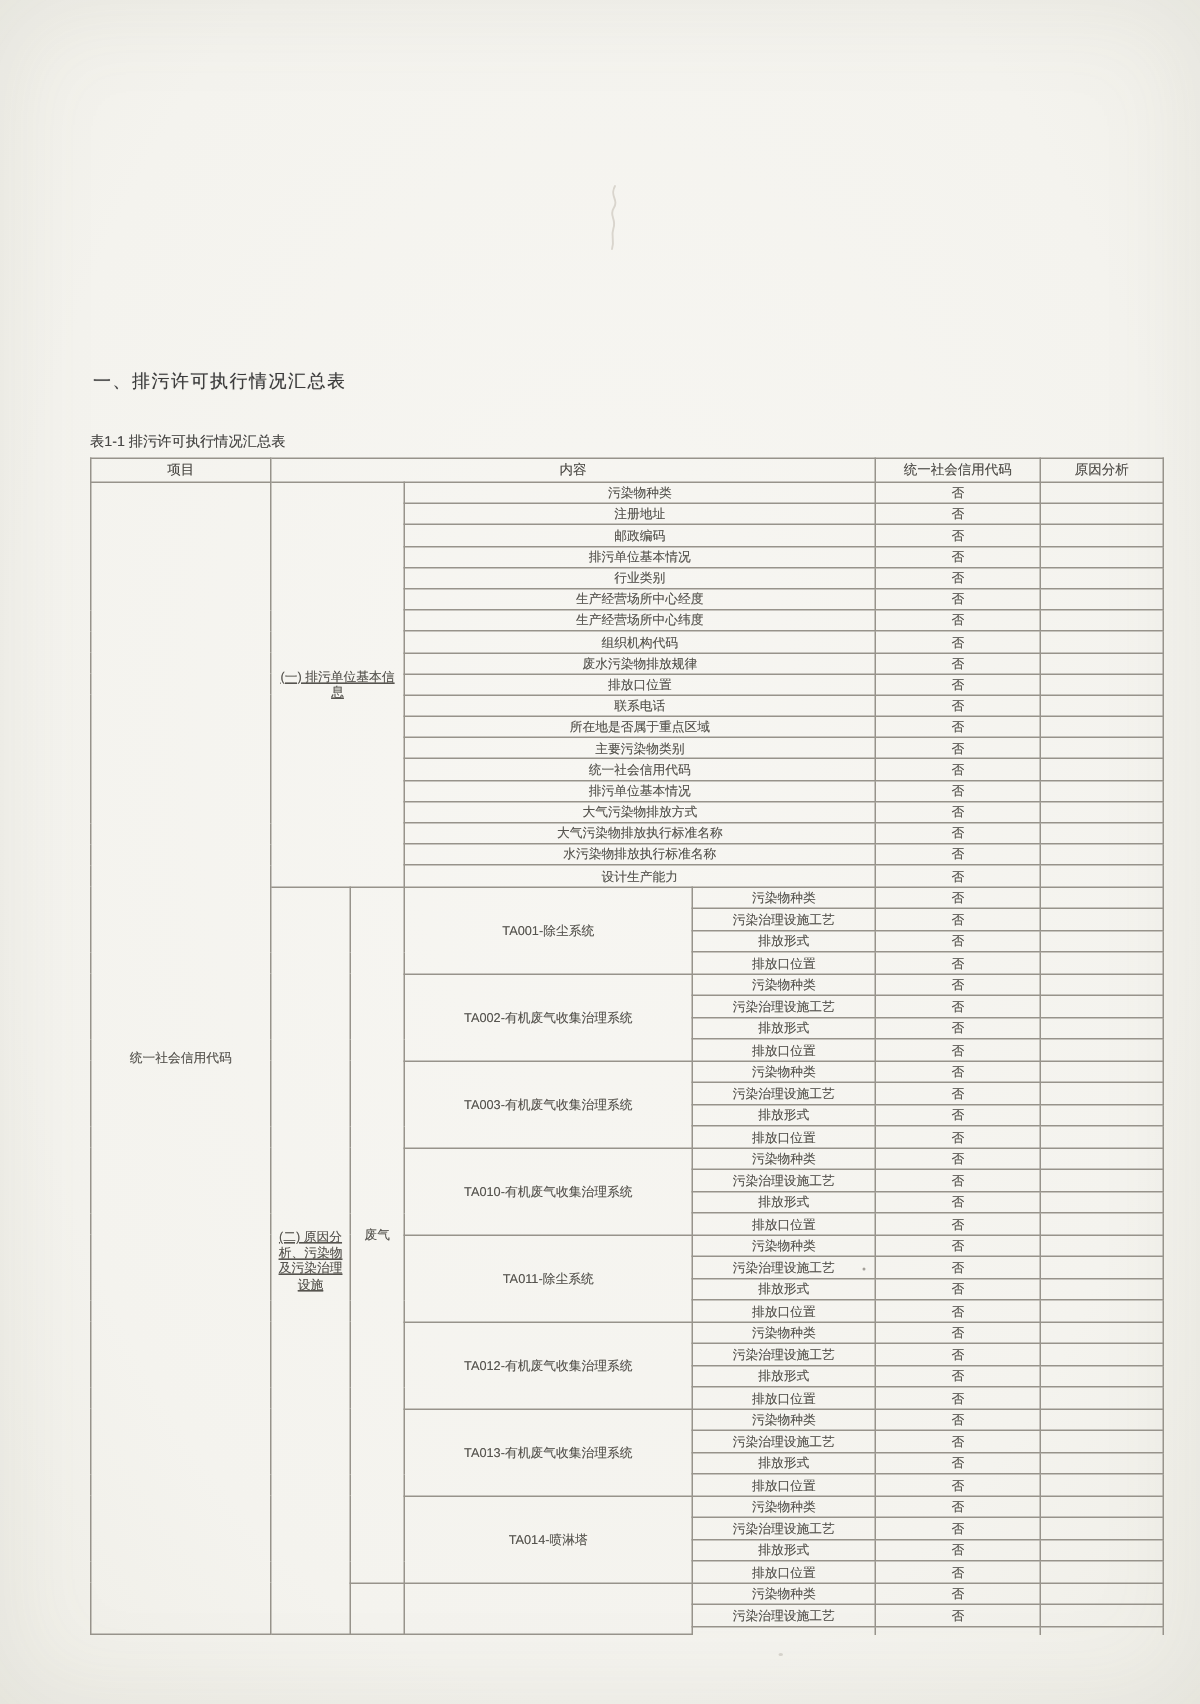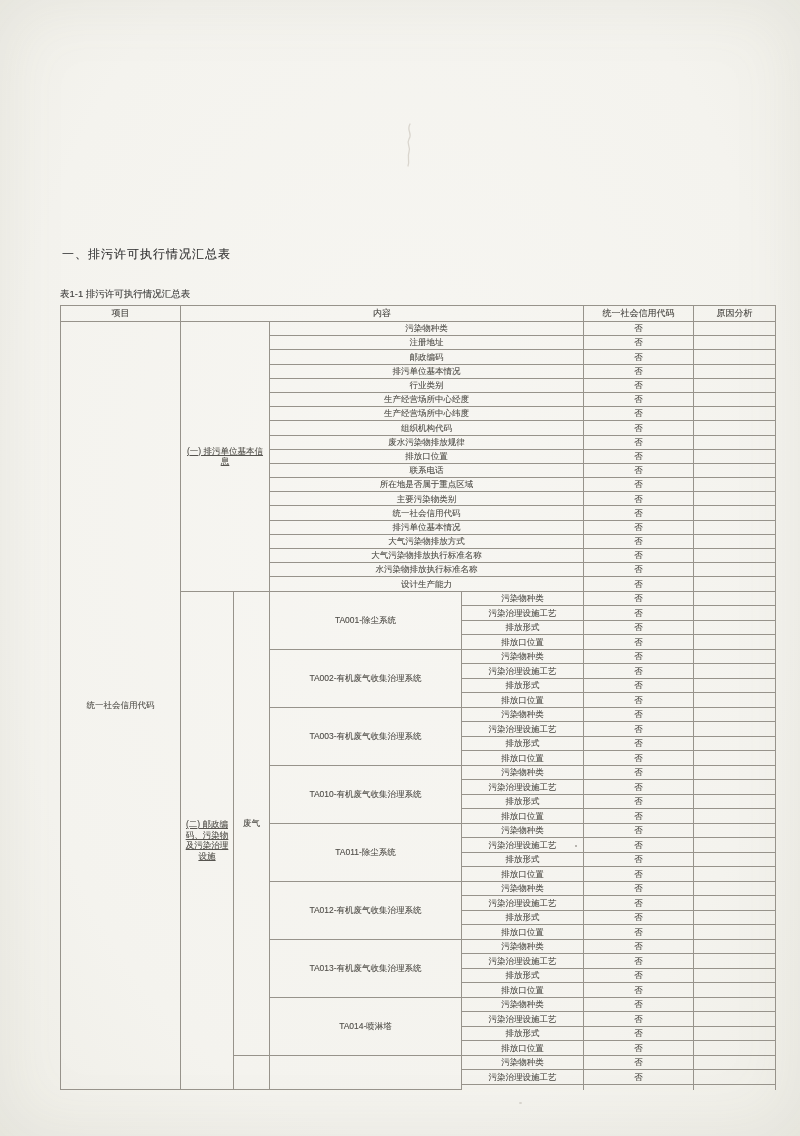--- a/index.html
+++ b/index.html
@@ -171,21 +171,21 @@
         <td class="content" colspan="2">水污染物排放执行标准名称</td>
         <td class="status">否</td>
         <td class="reason"></td>
       </tr>
       <tr class="rs1">
         <td class="content" colspan="2">设计生产能力</td>
         <td class="status">否</td>
         <td class="reason"></td>
       </tr>
       <tr class="rs2">
-        <td class="sec-label" rowspan="35">(二) 邮政编码、污染物及污染治理设施</td>
+        <td class="sec-label" rowspan="35">(二) 原因分析、污染物及污染治理设施</td>
         <td class="medium" rowspan="32">废气</td>
         <td class="system" rowspan="4">TA001-除尘系统</td>
         <td class="content sub">污染物种类</td>
         <td class="status">否</td>
         <td class="reason"></td>
       </tr>
       <tr class="rs2">
         <td class="content sub">污染治理设施工艺</td>
         <td class="status">否</td>
         <td class="reason"></td>

